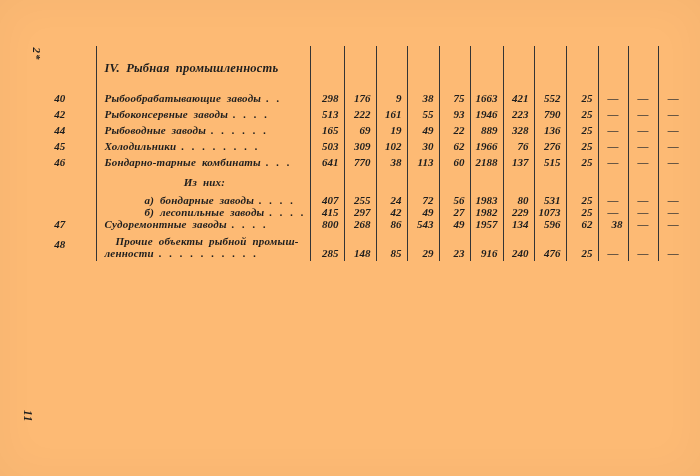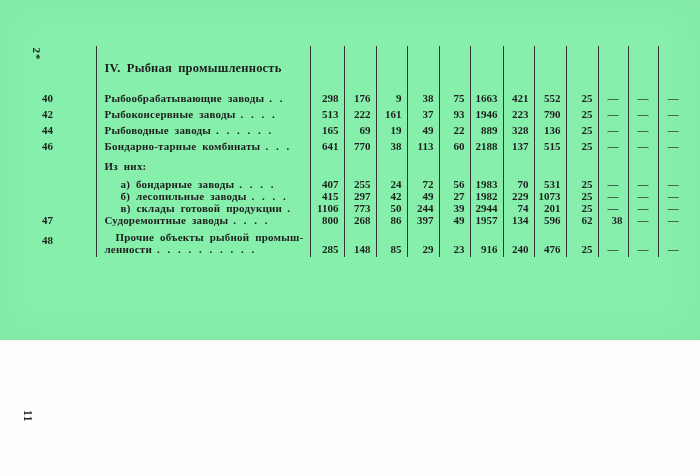--- a/index.html
+++ b/index.html
@@ -4,23 +4,24 @@
 <style>
   html,body { margin:0; padding:0; }
   body {
     width:700px; height:476px;
     background:#fdfdfb;
     font-family:"Liberation Serif","DejaVu Serif",serif;
     color:#1e1e1e;
     overflow:hidden;
   }
   .sheet {
-    position:relative; width:700px; height:340px;
-    background:#86efac;
+    position:relative; width:700px; height:476px;
+    background:#fdba74;
     box-shadow: inset 0 0 45px rgba(0,0,0,0.035);
+    font-style: italic;
   }
   .sig-mark {
     position:absolute; left:30px; top:48px;
     font-size:11px; font-weight:700;
     transform:rotate(90deg); transform-origin:center;
     letter-spacing:1px;
   }
   .page-num {
     position:absolute; left:22px; top:410px;
     font-size:11.5px; font-weight:700;
@@ -33,45 +34,45 @@
     border-collapse:collapse; table-layout:fixed;
     font-size:11px; font-weight:700;
     color:#1e1e1e;
   }
   td { padding:0; }
   .w-num{width:54px}.w-name{width:214px}
   .w1{width:34px}.w2{width:32px}.w3{width:31px}.w4{width:32px}
   .w5{width:31px}.w6{width:33px}.w7{width:31px}.w8{width:32px}
   .w9{width:32px}.w10{width:30px}.w11{width:30px}.w12{width:30px}
 
-  .c-num { text-align:left; padding-right:18px; }
+  .c-num { text-align:center; padding-right:18px; }
   .c-name {
     border-left:1px solid #343434; border-right:1px solid #343434;
     padding:0 5px 0 8px;
   }
   .c-val {
     border-right:1px solid #343434;
     text-align:right; padding-right:5px;
     white-space:nowrap;
   }
   .c-val.c-last { border-right:none; }
   .c-val.dash { text-align:center; padding-right:0; color:#333; }
 
   .lbl { word-spacing:3px; letter-spacing:0.2px; white-space:nowrap; }
   .dots { margin-left:5px; word-spacing:5px; letter-spacing:0; }
 
   .r-title td { height:44px; vertical-align:middle; }
   .r-title .namewrap { font-size:12.5px; letter-spacing:0.4px; word-spacing:3px; white-space:nowrap; }
 
   .r-main td { height:16px; vertical-align:middle; }
 
-  .r-subheader .namewrap { padding:6px 0 6px; }
+  .r-subheader .namewrap { text-align:center; padding:6px 0 6px; }
 
   .r-compact td { height:12px; line-height:11px; vertical-align:middle; }
-  .r-indent .c-name { padding-left:24px; }
+  .r-indent .c-name { padding-left:48px; }
 
   .r-wrap td { vertical-align:bottom; padding-bottom:2px; }
   .r-wrap .c-num { vertical-align:top; padding-top:8px; }
   .r-wrap .namewrap {
     text-indent:11px; line-height:11.5px; padding-top:6px;
   }
   .r-wrap .lbl { white-space:normal; }
 </style>
 </head>
 <body>
@@ -135,21 +136,21 @@
           <td class="c-val c-last dash">—</td>
         </tr>
         <tr class="r-main">
           <td class="c-num">42</td>
           <td class="c-name">
             <div class="namewrap"><span class="lbl">Рыбоконсервные заводы</span><span class="dots">. . . .</span></div>
           </td>
           <td class="c-val">513</td>
           <td class="c-val">222</td>
           <td class="c-val">161</td>
-          <td class="c-val">37</td>
+          <td class="c-val">55</td>
           <td class="c-val">93</td>
           <td class="c-val">1946</td>
           <td class="c-val">223</td>
           <td class="c-val">790</td>
           <td class="c-val">25</td>
           <td class="c-val dash">—</td>
           <td class="c-val dash">—</td>
           <td class="c-val c-last dash">—</td>
         </tr>
         <tr class="r-main">
@@ -164,20 +165,38 @@
           <td class="c-val">22</td>
           <td class="c-val">889</td>
           <td class="c-val">328</td>
           <td class="c-val">136</td>
           <td class="c-val">25</td>
           <td class="c-val dash">—</td>
           <td class="c-val dash">—</td>
           <td class="c-val c-last dash">—</td>
         </tr>
         <tr class="r-main">
+          <td class="c-num">45</td>
+          <td class="c-name">
+            <div class="namewrap"><span class="lbl">Холодильники</span><span class="dots">. . . . . . . .</span></div>
+          </td>
+          <td class="c-val">503</td>
+          <td class="c-val">309</td>
+          <td class="c-val">102</td>
+          <td class="c-val">30</td>
+          <td class="c-val">62</td>
+          <td class="c-val">1966</td>
+          <td class="c-val">76</td>
+          <td class="c-val">276</td>
+          <td class="c-val">25</td>
+          <td class="c-val dash">—</td>
+          <td class="c-val dash">—</td>
+          <td class="c-val c-last dash">—</td>
+        </tr>
+        <tr class="r-main">
           <td class="c-num">46</td>
           <td class="c-name">
             <div class="namewrap"><span class="lbl">Бондарно-тарные комбинаты</span><span class="dots">. . .</span></div>
           </td>
           <td class="c-val">641</td>
           <td class="c-val">770</td>
           <td class="c-val">38</td>
           <td class="c-val">113</td>
           <td class="c-val">60</td>
           <td class="c-val">2188</td>
@@ -210,21 +229,21 @@
           <td class="c-num"></td>
           <td class="c-name">
             <div class="namewrap"><span class="lbl">а) бондарные заводы</span><span class="dots">. . . .</span></div>
           </td>
           <td class="c-val">407</td>
           <td class="c-val">255</td>
           <td class="c-val">24</td>
           <td class="c-val">72</td>
           <td class="c-val">56</td>
           <td class="c-val">1983</td>
-          <td class="c-val">70</td>
+          <td class="c-val">80</td>
           <td class="c-val">531</td>
           <td class="c-val">25</td>
           <td class="c-val dash">—</td>
           <td class="c-val dash">—</td>
           <td class="c-val c-last dash">—</td>
         </tr>
         <tr class="r-compact r-indent">
           <td class="c-num"></td>
           <td class="c-name">
             <div class="namewrap"><span class="lbl">б) лесопильные заводы</span><span class="dots">. . . .</span></div>
@@ -235,47 +254,29 @@
           <td class="c-val">49</td>
           <td class="c-val">27</td>
           <td class="c-val">1982</td>
           <td class="c-val">229</td>
           <td class="c-val">1073</td>
           <td class="c-val">25</td>
           <td class="c-val dash">—</td>
           <td class="c-val dash">—</td>
           <td class="c-val c-last dash">—</td>
         </tr>
-        <tr class="r-compact r-indent">
-          <td class="c-num"></td>
-          <td class="c-name">
-            <div class="namewrap"><span class="lbl">в) склады готовой продукции</span><span class="dots">.</span></div>
-          </td>
-          <td class="c-val">1106</td>
-          <td class="c-val">773</td>
-          <td class="c-val">50</td>
-          <td class="c-val">244</td>
-          <td class="c-val">39</td>
-          <td class="c-val">2944</td>
-          <td class="c-val">74</td>
-          <td class="c-val">201</td>
-          <td class="c-val">25</td>
-          <td class="c-val dash">—</td>
-          <td class="c-val dash">—</td>
-          <td class="c-val c-last dash">—</td>
-        </tr>
         <tr class="r-compact">
           <td class="c-num">47</td>
           <td class="c-name">
             <div class="namewrap"><span class="lbl">Судоремонтные заводы</span><span class="dots">. . . .</span></div>
           </td>
           <td class="c-val">800</td>
           <td class="c-val">268</td>
           <td class="c-val">86</td>
-          <td class="c-val">397</td>
+          <td class="c-val">543</td>
           <td class="c-val">49</td>
           <td class="c-val">1957</td>
           <td class="c-val">134</td>
           <td class="c-val">596</td>
           <td class="c-val">62</td>
           <td class="c-val">38</td>
           <td class="c-val dash">—</td>
           <td class="c-val c-last dash">—</td>
         </tr>
         <tr class="r-wrap">

